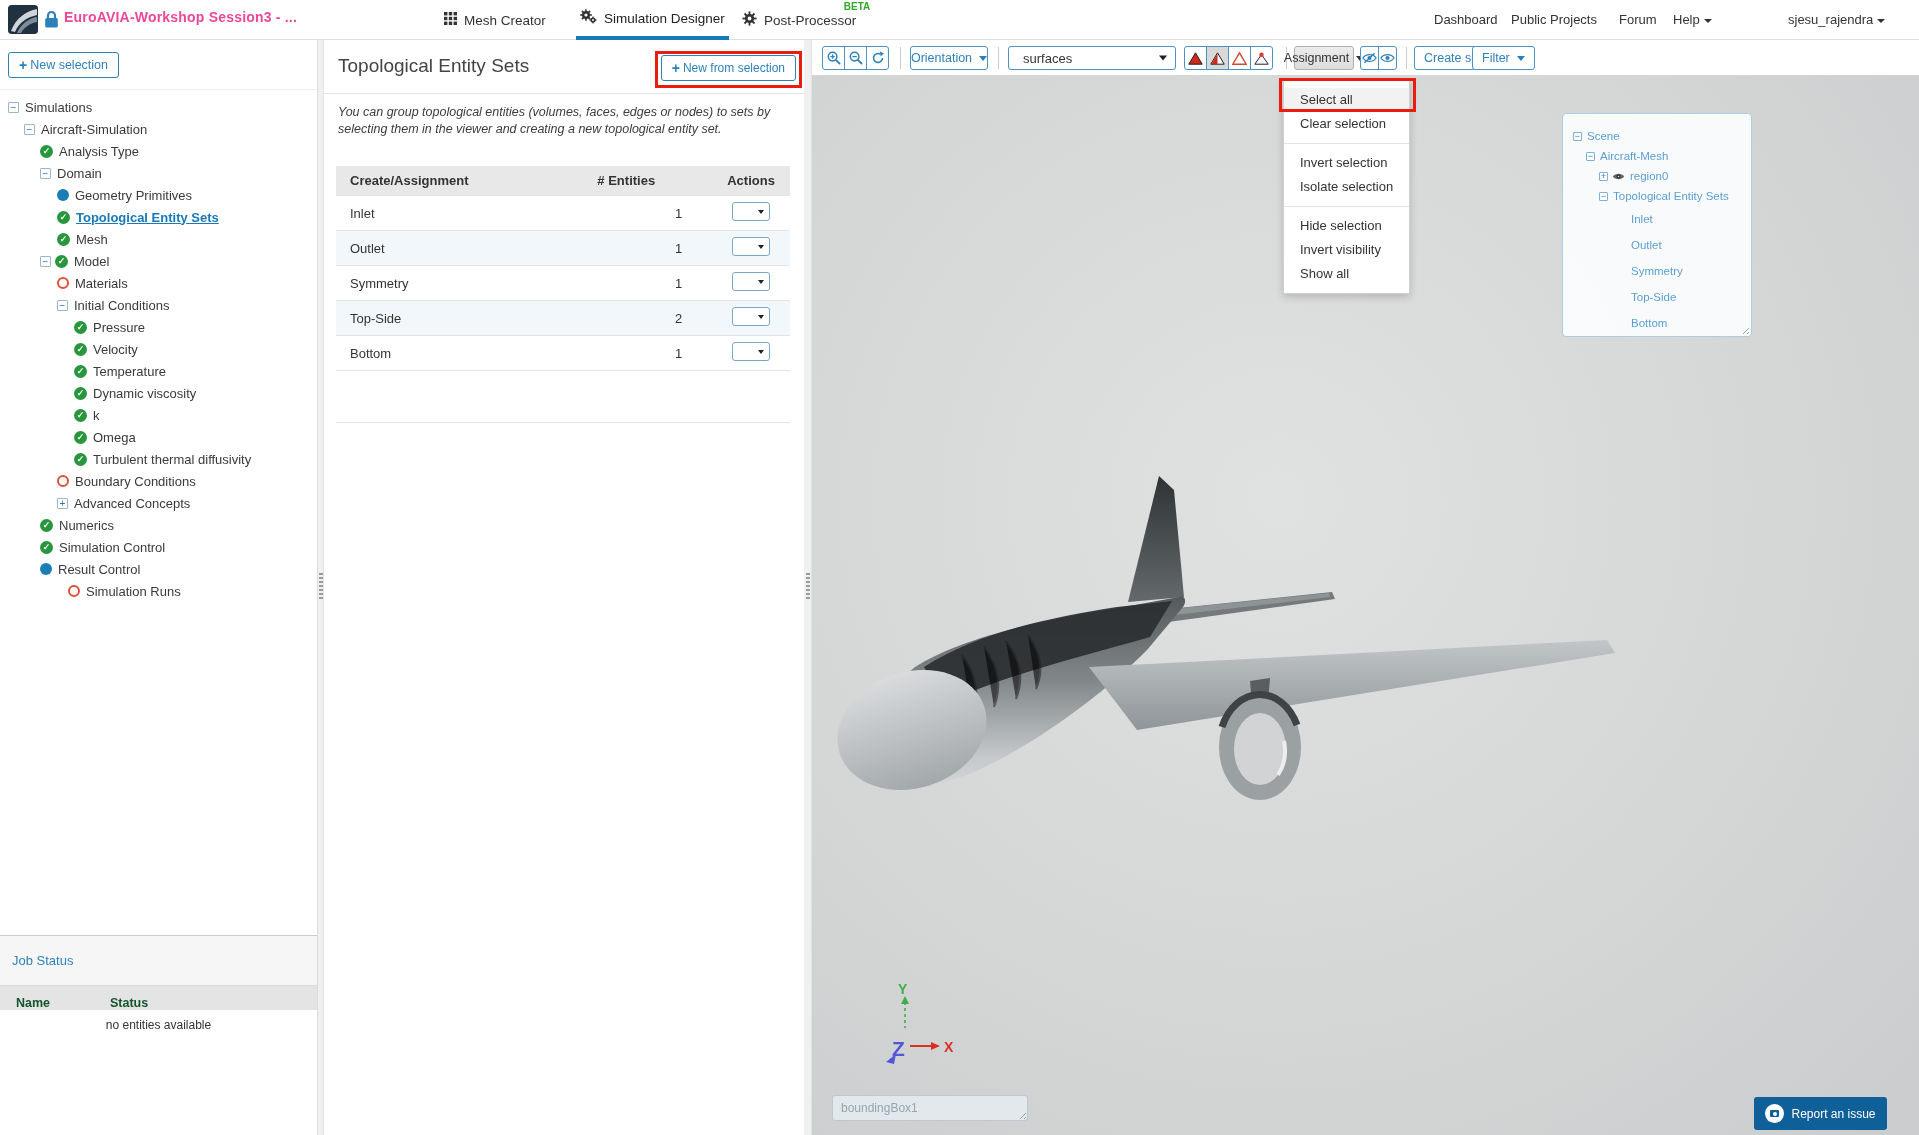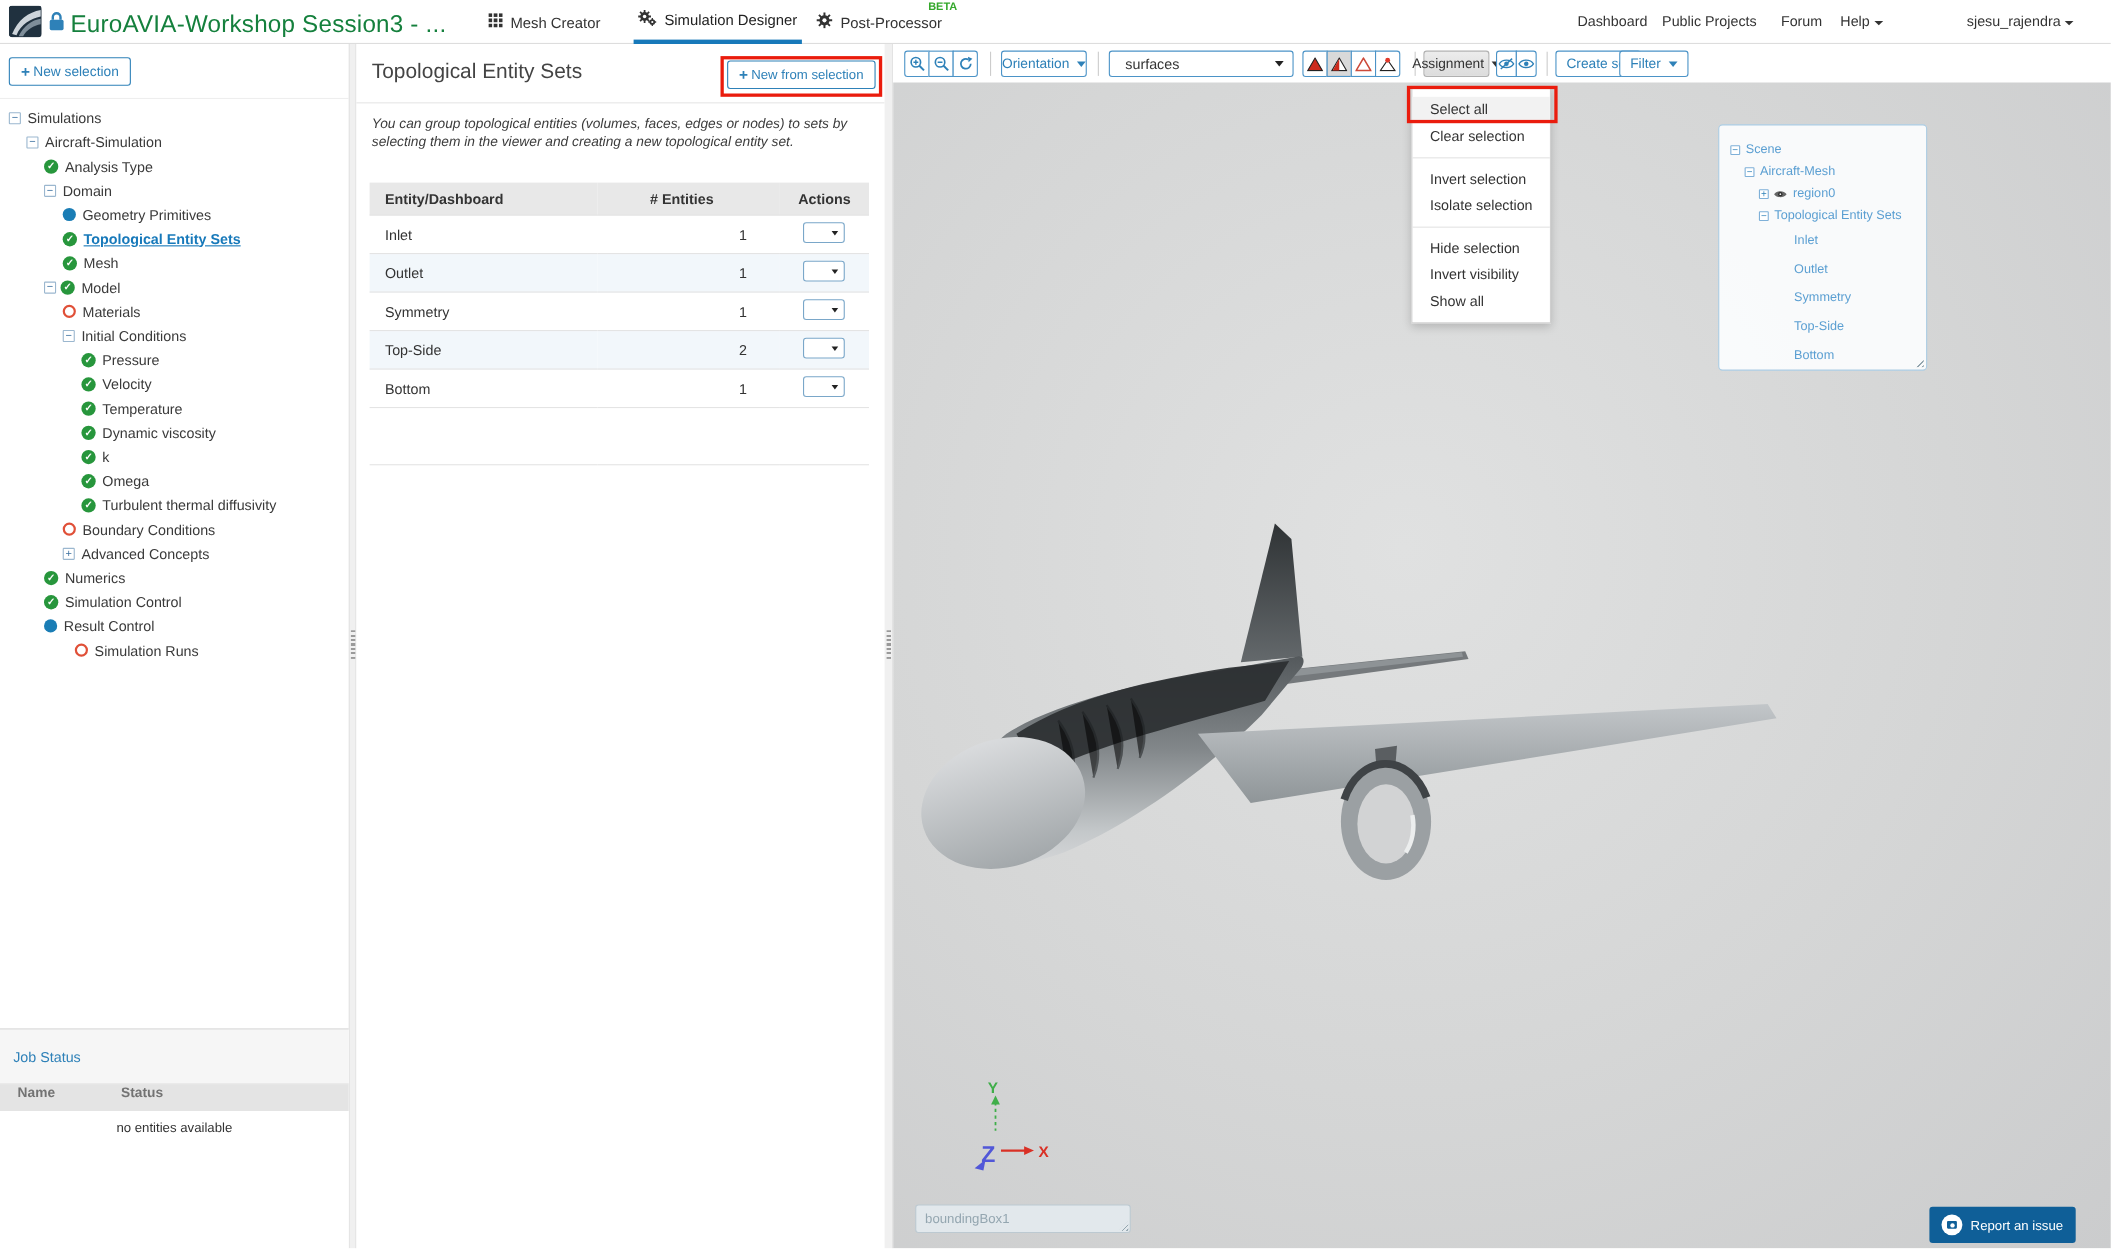--- a/index.html
+++ b/index.html
@@ -4,21 +4,21 @@
 <style>
   * { box-sizing: border-box; margin: 0; padding: 0; }
   html,body { width:1919px; height:1135px; overflow:hidden; }
   body { font-family:"Liberation Sans",sans-serif; background:#fff; color:#333; }
   .app { position:relative; width:1919px; height:1135px; overflow:hidden; background:#fff; }
 
   
   .header { position:absolute; left:0; top:0; width:1919px; height:40px; background:#fff; border-bottom:1px solid #ddd; z-index:30; }
   .logo { position:absolute; left:8px; top:5px; width:30px; height:29px; border-radius:3px; overflow:hidden; }
   .lock { position:absolute; left:44px; top:10px; }
-  .proj-title { position:absolute; left:64px; top:9px; font-size:22px; font-weight:normal; color:#15803d; letter-spacing:.2px; }
+  .proj-title { position:absolute; left:64px; top:9px; font-size:14px; font-weight:bold; color:#ec4899; letter-spacing:.2px; }
   .tab { position:absolute; top:0; height:40px; display:flex; align-items:center; gap:7px; font-size:13.5px; color:#333; cursor:pointer; }
   .tab.active { border-bottom:4px solid #1779ba; color:#222; }
   .tab .beta { position:absolute; top:1px; right:-14px; font-size:10px; color:#35a82c; font-weight:bold; }
   .navlink { position:absolute; top:12px; font-size:13px; color:#333; cursor:pointer; white-space:nowrap; }
   .caret-dn { display:inline-block; width:0; height:0; border-left:4px solid transparent; border-right:4px solid transparent; border-top:4px solid #333; margin-left:4px; vertical-align:middle; }
 
   
   .sidebar { position:absolute; left:0; top:40px; width:318px; height:1095px; background:#fff; border-right:1px solid #ddd; }
   .sidebar-top { height:50px; border-bottom:1px solid #eee; }
   .btn-blue { display:inline-flex; align-items:center; border:1px solid #2e81b8; color:#2e81b8; background:#fff; border-radius:3px; font-size:12.5px; padding:0 10px; height:26px; cursor:pointer; }
@@ -31,21 +31,21 @@
   .ic { display:inline-block; flex:none; }
   .ic + .ic { margin-left:4px; }
   .ic-box { width:11px; height:11px; border:1px solid #9bb7cf; background:#fff; color:#3a6f9f; font-size:10px; line-height:9px; text-align:center; border-radius:1px; }
   .ic-check { width:13px; height:13px; border-radius:50%; background:#27963c; color:#fff; font-size:9px; font-weight:bold; line-height:13px; text-align:center; }
   .ic-dot { width:12px; height:12px; border-radius:50%; background:#1a7db5; }
   .ic-circle { width:12px; height:12px; border-radius:50%; border:2.5px solid #e05038; background:#fff; }
   .ic-eye-s svg { display:block; }
 
   .jobpanel { position:absolute; left:0; top:895px; width:100%; height:200px; border-top:1px solid #ccc; background:#fff; }
   .jobhead { height:50px; background:#f6f6f6; border-bottom:1px solid #ddd; display:flex; align-items:center; padding-left:12px; font-size:13px; color:#2e81b8; }
-  .jobcols { height:24px; background:#e4e4e4; display:flex; align-items:flex-start; font-size:12.5px; font-weight:bold; color:#737373; }
+  .jobcols { height:24px; background:#e4e4e4; display:flex; align-items:flex-end; font-size:12.5px; font-weight:bold; color:#14532d; }
   .jobcols .c1 { padding-left:16px; width:110px; }
   .jobempty { text-align:center; font-size:12px; color:#333; padding-top:8px; }
 
   
   .vstrip { position:absolute; top:40px; height:1095px; background:#f0f0f0; border-right:1px solid #e2e2e2; }
   .vstrip .grip { position:absolute; top:533px; left:50%; transform:translateX(-50%); width:4px; height:26px;
      background:repeating-linear-gradient(180deg,#9a9a9a 0 2px,transparent 2px 4px); }
 
   
   .midpanel { position:absolute; left:324px; top:40px; width:480px; height:1095px; background:#fff; }
@@ -331,21 +331,21 @@
       <span class="mid-title">Topological Entity Sets</span>
       <button class="btn-blue newfromsel">
         <span class="plus">+</span>
         <span>New from selection</span>
       </button>
     </div>
     <p class="mid-desc">You can group topological entities (volumes, faces, edges or nodes) to sets by selecting them in the viewer and creating a new topological entity set.</p>
     <table class="etable">
       <thead>
         <tr>
-          <th>Entity/Dashboard</th>
+          <th>Create/Assignment</th>
           <th class="num"># Entities</th>
           <th class="act">Actions</th>
         </tr>
       </thead>
       <tbody id="etable-body">
           <tr>
             <td>Inlet</td>
             <td class="num">1</td>
             <td class="act"><span class="mini-select">
                 <i></i>

